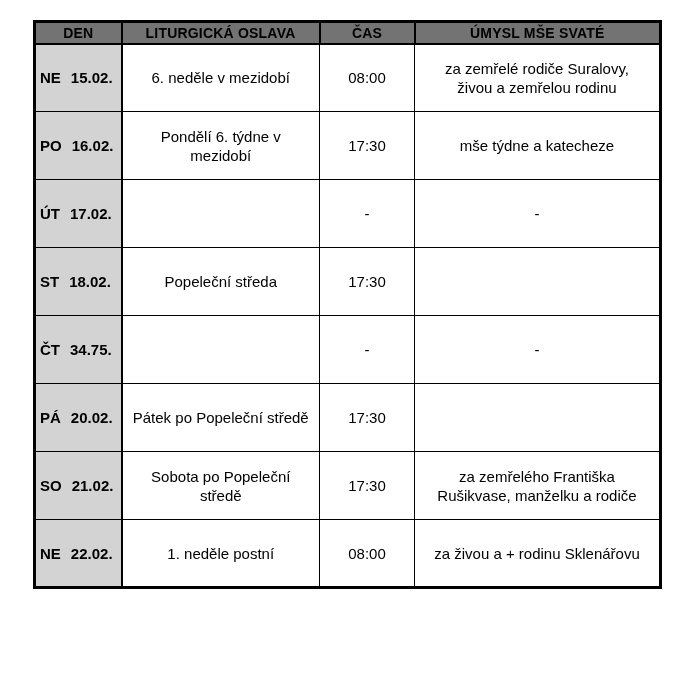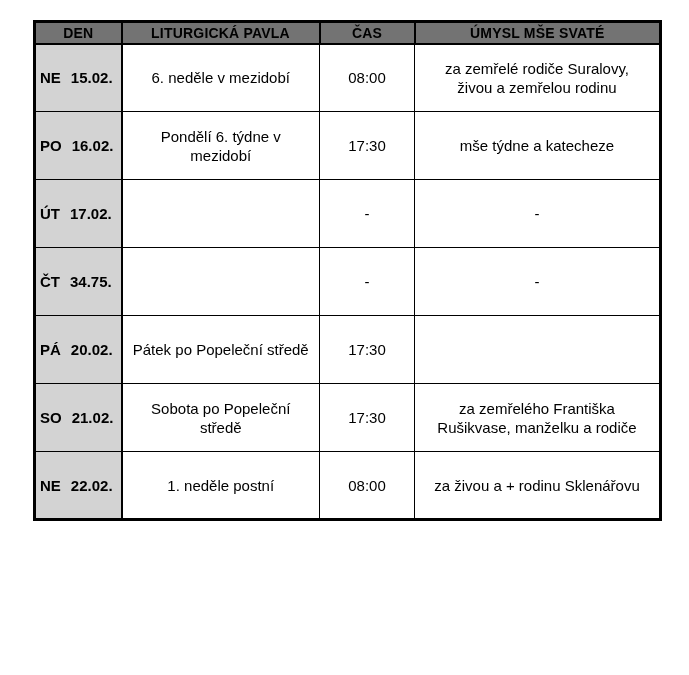--- a/index.html
+++ b/index.html
@@ -88,21 +88,21 @@
   <table class="schedule">
     <colgroup>
       <col class="c-den">
         <col class="c-lit">
         <col class="c-cas">
         <col class="c-umysl">
     </colgroup>
     <thead>
       <tr>
         <th>DEN</th>
-        <th>LITURGICKÁ PAVLA</th>
+        <th>LITURGICKÁ OSLAVA</th>
         <th>ČAS</th>
         <th>ÚMYSL MŠE SVATÉ</th>
       </tr>
     </thead>
     <tbody>
 
       <tr>
         <td class="day-cell">
           <span class="day-wrap">
             <span>NE</span>
@@ -131,20 +131,31 @@
           <span class="day-wrap">
             <span>ÚT</span>
             <span>17.02.</span>
           </span>
         </td>
         <td class="cel-cell"></td>
         <td class="time-cell">-</td>
         <td class="int-cell">-</td>
       </tr>
 
+      <tr>
+        <td class="day-cell">
+          <span class="day-wrap">
+            <span>ST</span>
+            <span>18.02.</span>
+          </span>
+        </td>
+        <td class="cel-cell">Popeleční středa</td>
+        <td class="time-cell">17:30</td>
+        <td class="int-cell"></td>
+      </tr>
 
       <tr>
         <td class="day-cell">
           <span class="day-wrap">
             <span>ČT</span>
             <span>34.75.</span>
           </span>
         </td>
         <td class="cel-cell"></td>
         <td class="time-cell">-</td>

